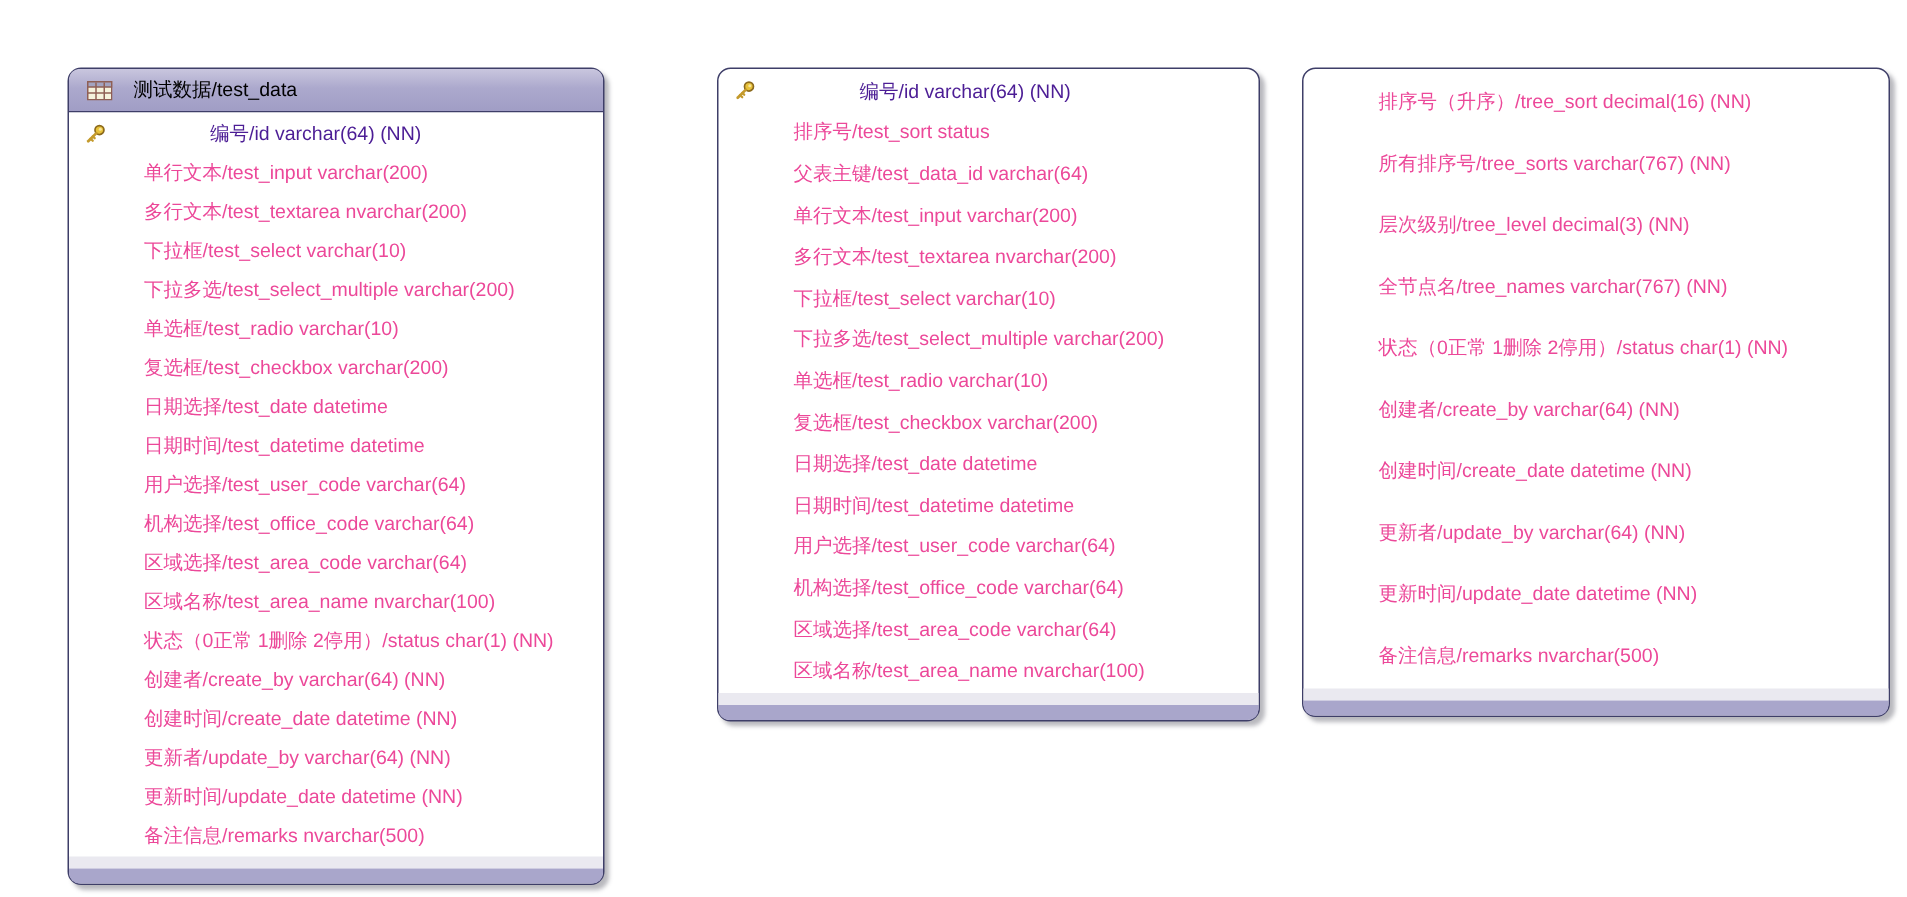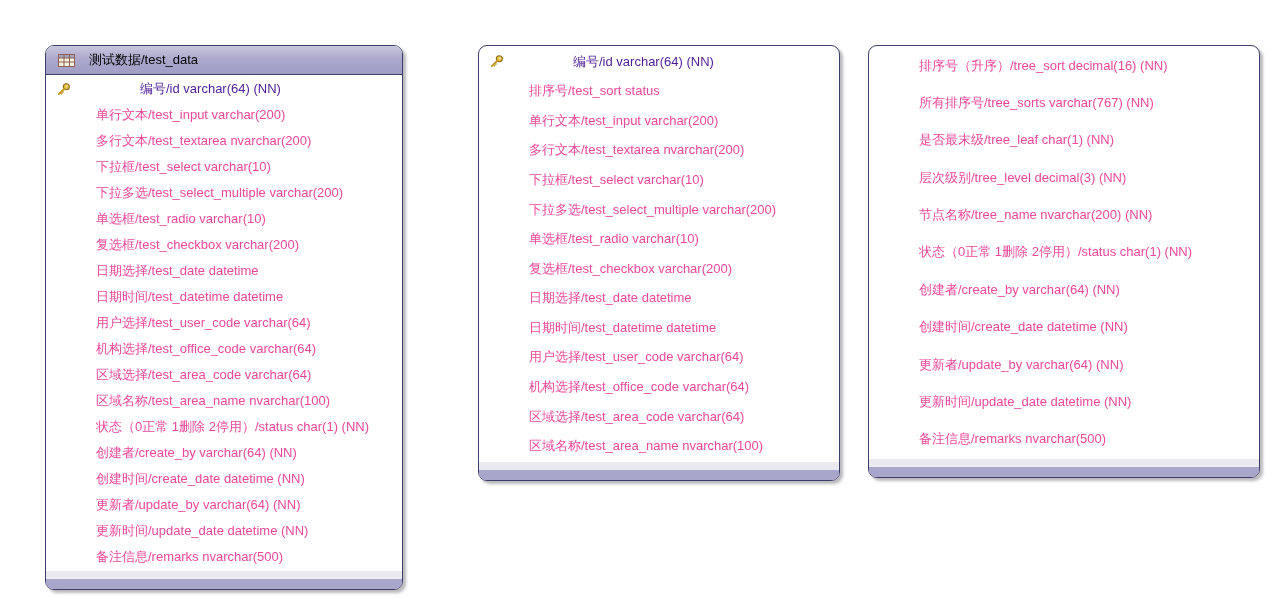--- a/index.html
+++ b/index.html
@@ -187,20 +187,24 @@
             </svg>
           </span>
           <span class="flabel">编号/id varchar(64) (NN)</span>
         </div>
         <div class="frow">
           <span class="keycell"></span>
           <span class="flabel">排序号/test_sort status</span>
         </div>
         <div class="frow">
           <span class="keycell"></span>
+          <span class="flabel">父表主键/test_data_id varchar(64)</span>
+        </div>
+        <div class="frow">
+          <span class="keycell"></span>
           <span class="flabel">单行文本/test_input varchar(200)</span>
         </div>
         <div class="frow">
           <span class="keycell"></span>
           <span class="flabel">多行文本/test_textarea nvarchar(200)</span>
         </div>
         <div class="frow">
           <span class="keycell"></span>
           <span class="flabel">下拉框/test_select varchar(10)</span>
         </div>
@@ -250,29 +254,25 @@
         <div class="frow">
           <span class="keycell"></span>
           <span class="flabel">排序号（升序）/tree_sort decimal(16) (NN)</span>
         </div>
         <div class="frow">
           <span class="keycell"></span>
           <span class="flabel">所有排序号/tree_sorts varchar(767) (NN)</span>
         </div>
         <div class="frow">
           <span class="keycell"></span>
-          <span class="flabel">是否最末级/tree_leaf char(1) (NN)</span>
-        </div>
-        <div class="frow">
-          <span class="keycell"></span>
           <span class="flabel">层次级别/tree_level decimal(3) (NN)</span>
         </div>
         <div class="frow">
           <span class="keycell"></span>
-          <span class="flabel">节点名称/tree_name nvarchar(200) (NN)</span>
+          <span class="flabel">全节点名/tree_names varchar(767) (NN)</span>
         </div>
         <div class="frow">
           <span class="keycell"></span>
           <span class="flabel">状态（0正常 1删除 2停用）/status char(1) (NN)</span>
         </div>
         <div class="frow">
           <span class="keycell"></span>
           <span class="flabel">创建者/create_by varchar(64) (NN)</span>
         </div>
         <div class="frow">

